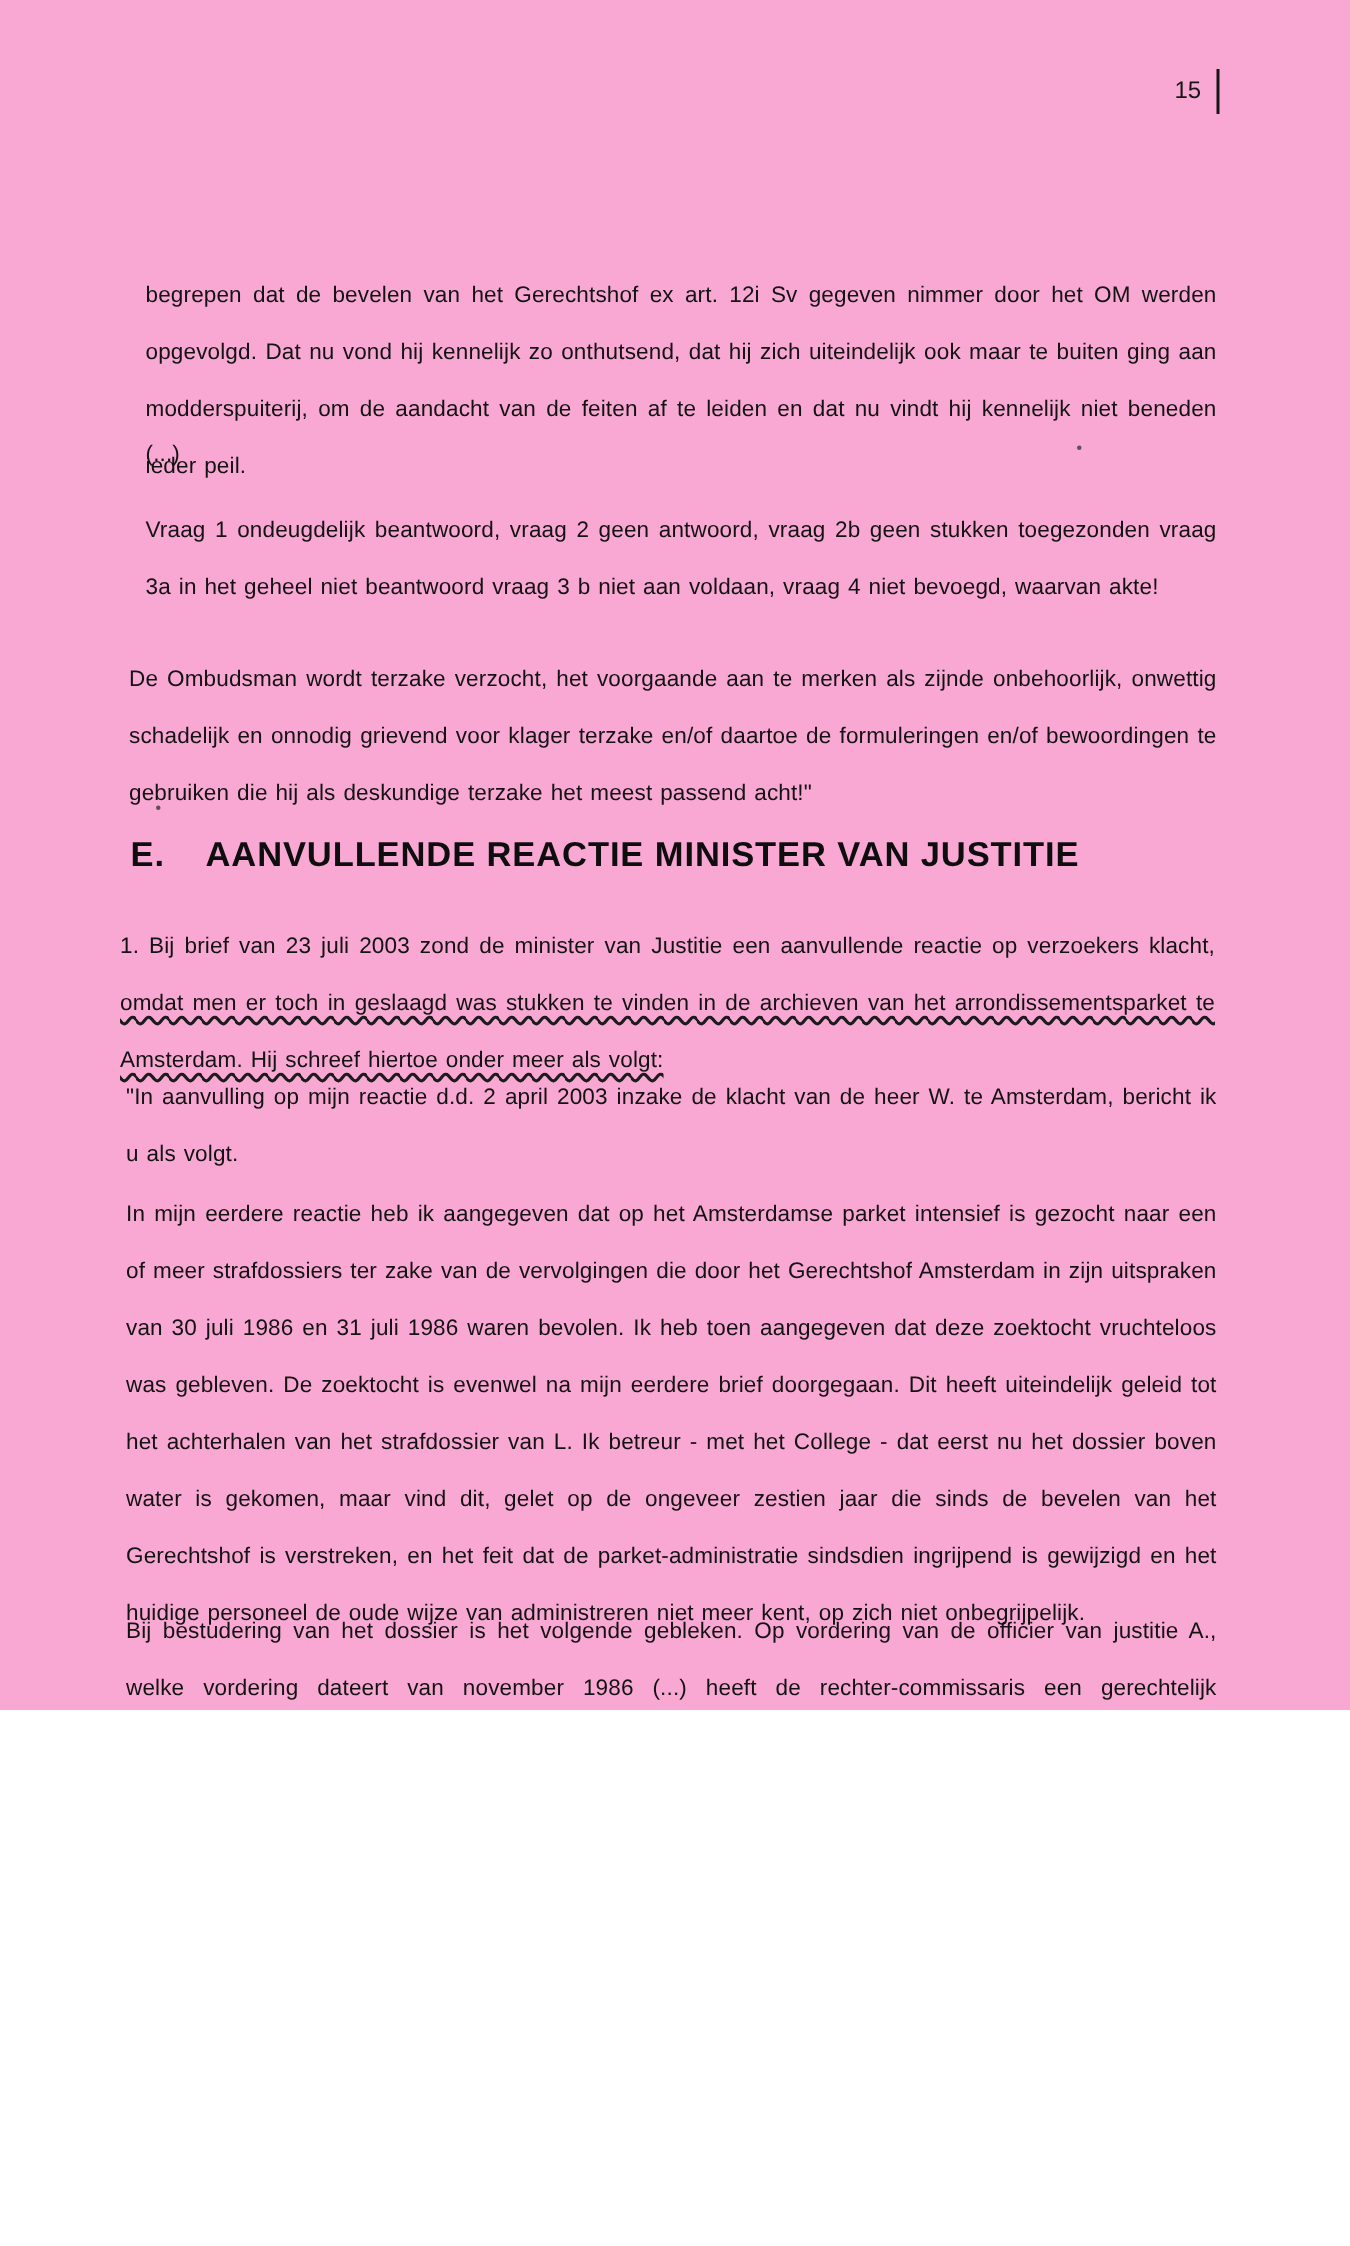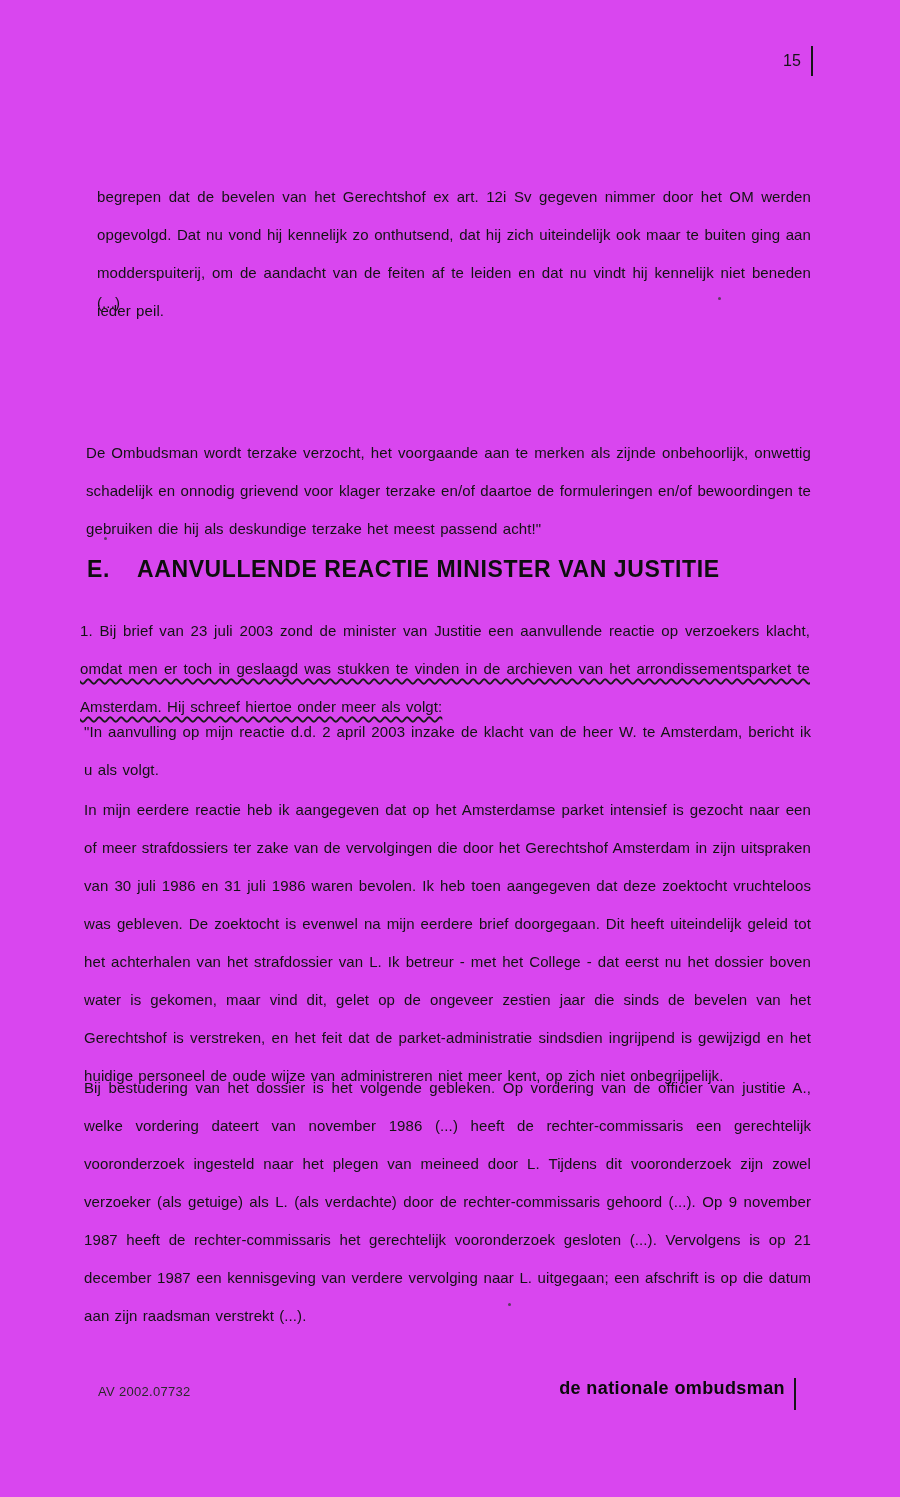--- a/index.html
+++ b/index.html
@@ -1,20 +1,20 @@
 <!DOCTYPE html>
 <html><head>
 <meta charset="utf-8">
 <style>
   html, body { margin: 0; padding: 0; background: #ffffff; }
   .page {
     position: relative;
     width: 900px;
-    height: 1497px;
-    background: #d946ef;
+    height: 1140px;
+    background: #f9a8d4;
     font-family: "Liberation Sans", "DejaVu Sans", sans-serif;
     color: #111111;
     overflow: hidden;
   }
   .para {
     position: absolute;
     font-size: 15px;
     line-height: 38px;
     text-align: justify;
     letter-spacing: 0.1px;
@@ -95,20 +95,21 @@
 </head>
 <body>
 
 <div class="page">
 
   <div class="page-number">15</div>
   <div class="page-number-divider"></div>
 
   <div class="para" style="top:178px; left:97px; width:714px;">begrepen dat de bevelen van het Gerechtshof ex art. 12i Sv gegeven nimmer door het OM werden opgevolgd. Dat nu vond hij kennelijk zo onthutsend, dat hij zich uiteindelijk ook maar te buiten ging aan modderspuiterij, om de aandacht van de feiten af te leiden en dat nu vindt hij kennelijk niet beneden ieder peil.</div>
   <div class="para plain" style="top:284px; left:97px; width:714px;">(...)</div>
+  <div class="para" style="top:335px; left:97px; width:714px;">Vraag 1 ondeugdelijk beantwoord, vraag 2 geen antwoord, vraag 2b geen stukken toegezonden vraag 3a in het geheel niet beantwoord vraag 3 b niet aan voldaan, vraag 4 niet bevoegd, waarvan akte!</div>
   <div class="para" style="top:434px; left:86px; width:725px;">De Ombudsman wordt terzake verzocht, het voorgaande aan te merken als zijnde onbehoorlijk, onwettig schadelijk en onnodig grievend voor klager terzake en/of daartoe de formuleringen en/of bewoordingen te gebruiken die hij als deskundige terzake het meest passend acht!"</div>
 
   <div class="heading">
     <span class="section-label">E.</span><span>AANVULLENDE REACTIE MINISTER VAN JUSTITIE</span>
   </div>
 
   <div class="para" style="top:612px; left:80px; width:730px;"><span>1. Bij brief van 23 juli 2003 zond de minister van Justitie een aanvullende reactie op verzoekers klacht, </span><span class="pen-underline">omdat men er toch in geslaagd was stukken te vinden in de archieven van het arrondissementsparket te Amsterdam. Hij schreef hiertoe onder meer als volgt:</span></div>
 
   <div class="para" style="top:713px; left:84px; width:727px;">"In aanvulling op mijn reactie d.d. 2 april 2003 inzake de klacht van de heer W. te Amsterdam, bericht ik u als volgt.</div>
   <div class="para" style="top:791px; left:84px; width:727px;">In mijn eerdere reactie heb ik aangegeven dat op het Amsterdamse parket intensief is gezocht naar een of meer strafdossiers ter zake van de vervolgingen die door het Gerechtshof Amsterdam in zijn uitspraken van 30 juli 1986 en 31 juli 1986 waren bevolen. Ik heb toen aangegeven dat deze zoektocht vruchteloos was gebleven. De zoektocht is evenwel na mijn eerdere brief doorgegaan. Dit heeft uiteindelijk geleid tot het achterhalen van het strafdossier van L. Ik betreur - met het College - dat eerst nu het dossier boven water is gekomen, maar vind dit, gelet op de ongeveer zestien jaar die sinds de bevelen van het Gerechtshof is verstreken, en het feit dat de parket-administratie sindsdien ingrijpend is gewijzigd en het huidige personeel de oude wijze van administreren niet meer kent, op zich niet onbegrijpelijk.</div>

